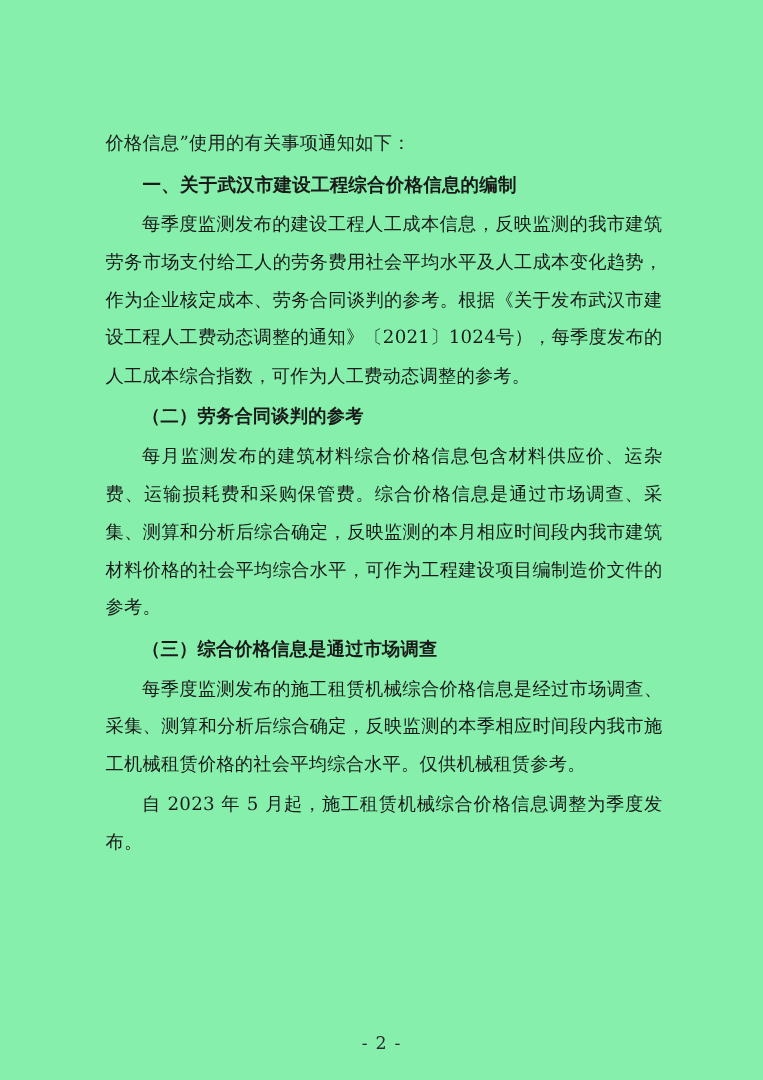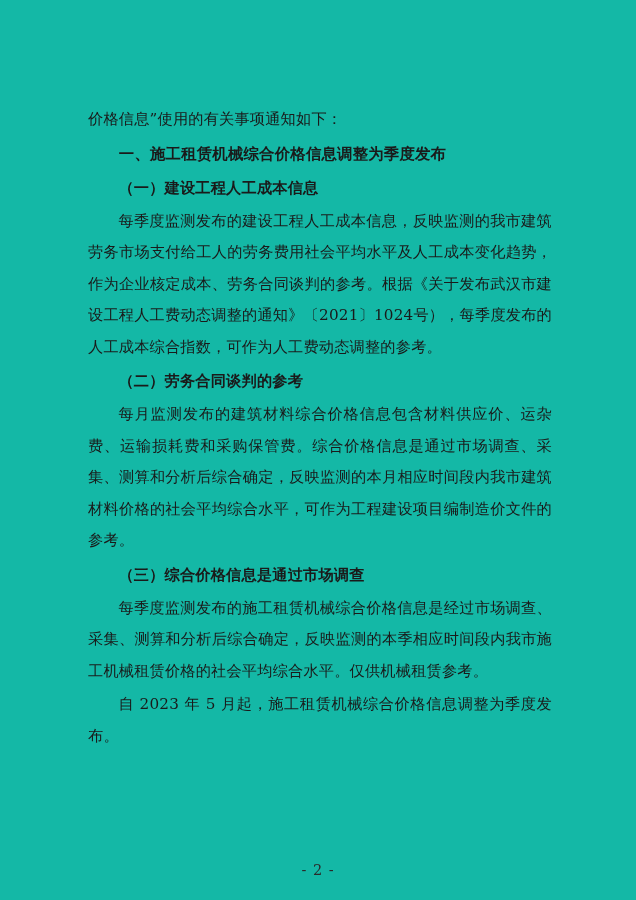--- a/index.html
+++ b/index.html
@@ -14,21 +14,21 @@
     color: #1a1a1a;
     position: relative;
     overflow: hidden;
   }
   .page {
     position: absolute;
     left: 0;
     top: 0;
     width: 636px;
     height: 900px;
-    background: #14b8a6;
+    background: #86efac;
   }
   .content {
     position: absolute;
     left: 88px;
     top: 104px;
     width: 464px;
   }
   p {
     margin: 0 0 2px 0;
     font-size: 15.2px;
@@ -67,22 +67,21 @@
     letter-spacing: 1px;
     font-family: "DejaVu Serif", "Liberation Serif", serif;
   }
 </style>
 </head>
 <body>
 
 <div class="page">
   <div class="content">
     <p class="no-indent">价格信息”使用的有关事项通知如下：</p>
-    <p class="heading-1">一、施工租赁机械综合价格信息调整为季度发布</p>
-    <p class="heading-2">（一）建设工程人工成本信息</p>
+    <p class="heading-1">一、关于武汉市建设工程综合价格信息的编制</p>
     <p class="body-text">每季度监测发布的建设工程人工成本信息，反映监测的我市建筑劳务市场支付给工人的劳务费用社会平均水平及人工成本变化趋势，作为企业核定成本、劳务合同谈判的参考。根据《关于发布武汉市建设工程人工费动态调整的通知》〔2021〕1024号），每季度发布的人工成本综合指数，可作为人工费动态调整的参考。</p>
     <p class="heading-2">（二）劳务合同谈判的参考</p>
     <p class="body-text">每月监测发布的建筑材料综合价格信息包含材料供应价、运杂费、运输损耗费和采购保管费。综合价格信息是通过市场调查、采集、测算和分析后综合确定，反映监测的本月相应时间段内我市建筑材料价格的社会平均综合水平，可作为工程建设项目编制造价文件的参考。</p>
     <p class="heading-2">（三）综合价格信息是通过市场调查</p>
     <p class="body-text">每季度监测发布的施工租赁机械综合价格信息是经过市场调查、采集、测算和分析后综合确定，反映监测的本季相应时间段内我市施工机械租赁价格的社会平均综合水平。仅供机械租赁参考。</p>
     <p class="body-text">自 2023 年 5 月起，施工租赁机械综合价格信息调整为季度发布。</p>
   </div>
   <div class="footer">
     <span>- 2 -</span>
   </div>

